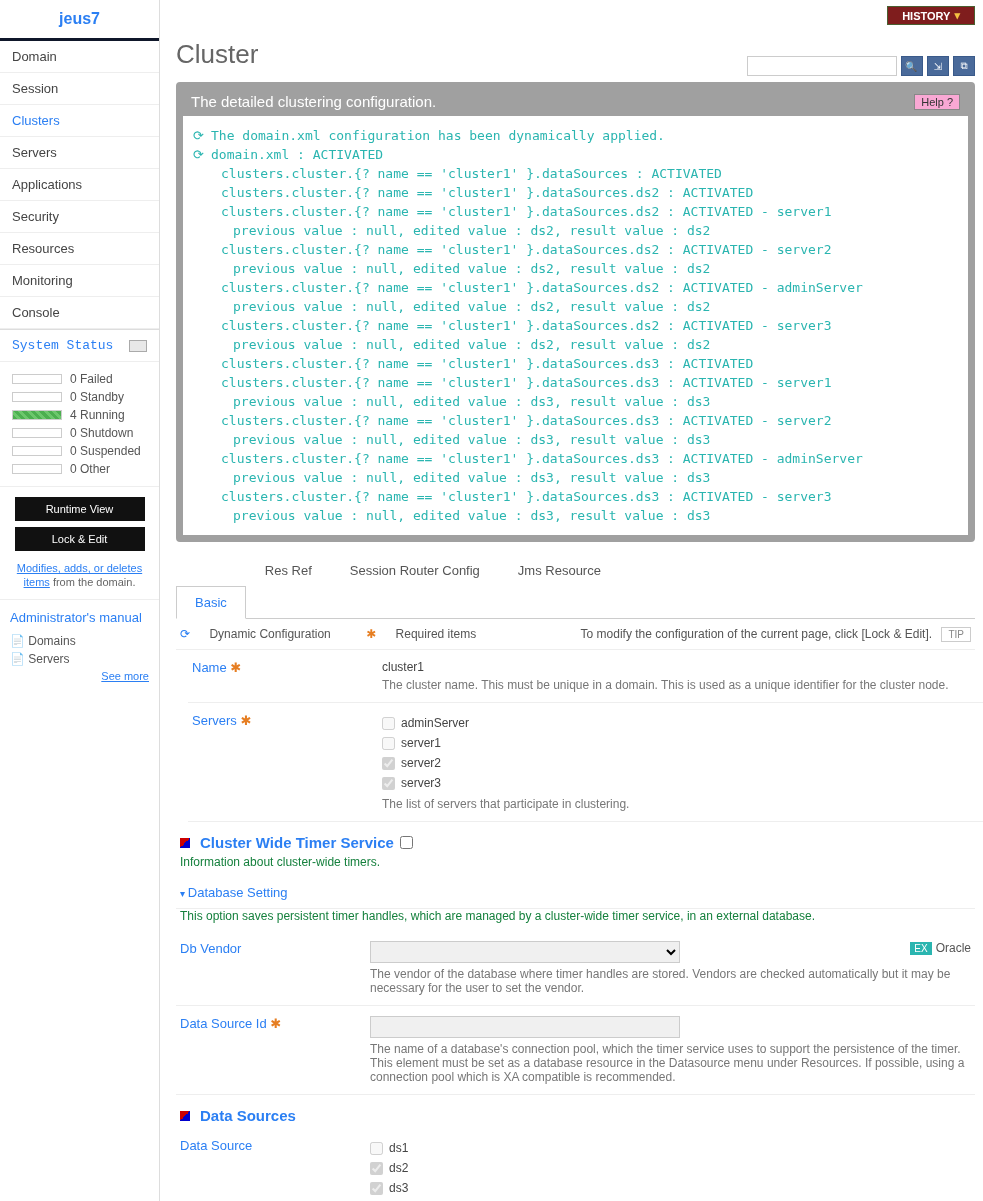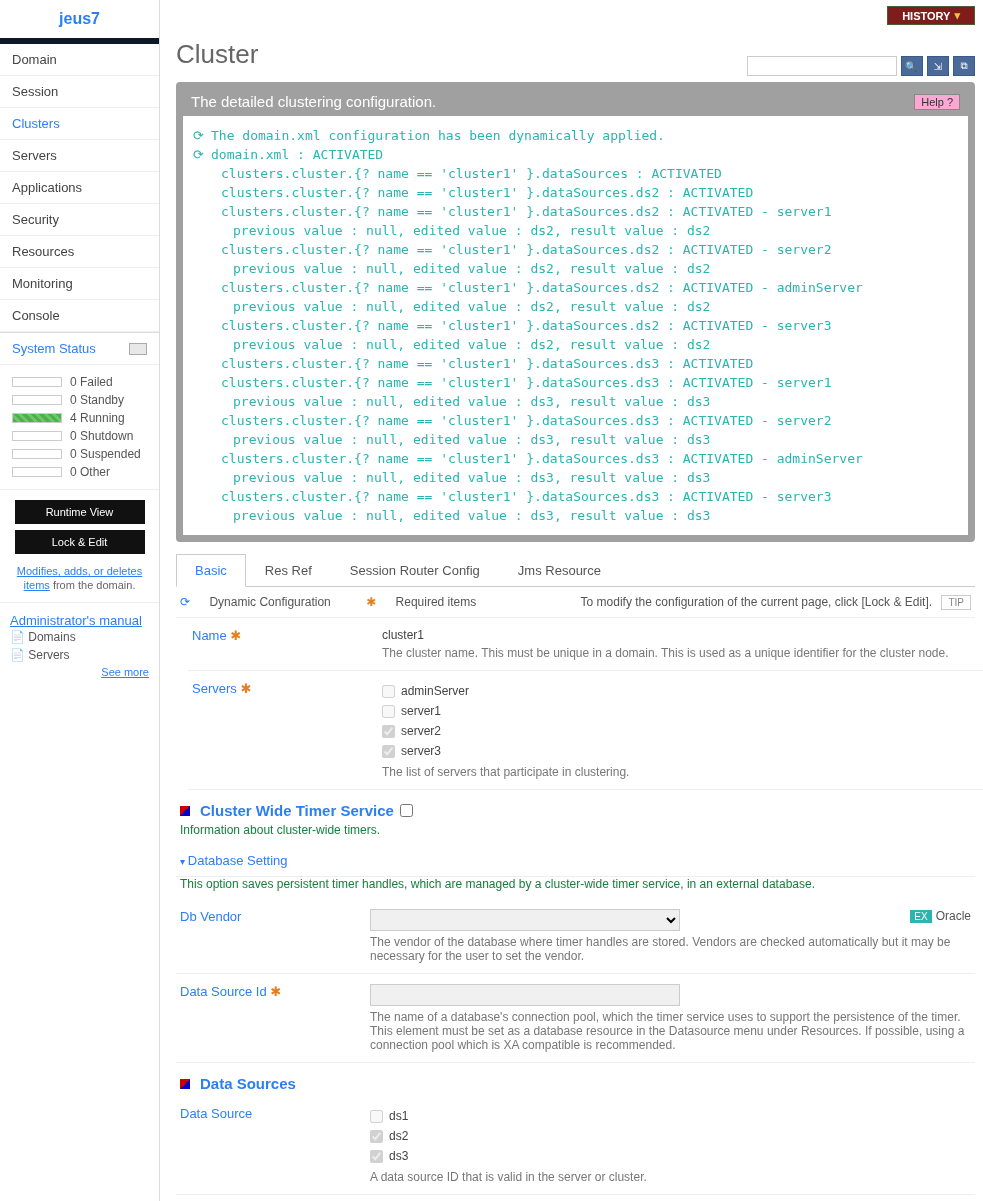--- a/index.html
+++ b/index.html
@@ -1,51 +1,51 @@
 <!DOCTYPE html>
 <html><head>
 <meta charset="utf-8">
 <style>
 * { box-sizing: border-box; margin: 0; padding: 0; }
 body { font-family: "Segoe UI", Arial, sans-serif; font-size: 12px; color: #333; background: #fff; width: 983px; }
 .container { display: flex; }
 .sidebar { width: 160px; background: #fff; border-right: 1px solid #ddd; }
-.logo { text-align: center; padding: 10px 0; color: #2b7ff3; font-weight: bold; font-size: 16px; border-bottom: 6px solid #0f172a; }
+.logo { text-align: center; padding: 10px 0; color: #2b7ff3; font-weight: bold; font-size: 16px; border-bottom: 3px solid #0f172a; }
 .nav-item { padding: 8px 12px; border-bottom: 1px solid #eee; cursor: pointer; color: #444; font-size: 13px; }
 .nav-item.active { color: #2b7ff3; font-weight: 500; }
-.status-header { padding: 8px 12px; color: #2b7ff3; font-size: 13px; border-top: 1px solid #ddd; border-bottom: 1px solid #eee; display: flex; align-items: center; justify-content: space-between; }
+.status-header { padding: 8px 12px; color: #2b7ff3; font-size: 13px; border-top: 1px solid #ddd; border-bottom: 1px solid #eee; display: flex; align-items: center; justify-content: space-between; font-family: Liberation Mono, monospace; }
 .status-list { padding: 8px 12px; }
 .status-row { display: flex; align-items: center; padding: 2px 0; font-size: 12px; color: #555; }
 .status-bar { width: 50px; height: 10px; border: 1px solid #ccc; margin-right: 8px; background: #fff; }
 .status-bar.running { background: repeating-linear-gradient(45deg, #4caf50, #4caf50 3px, #6cc76c 3px, #6cc76c 6px); }
 .btns-box { padding: 10px; text-align: center; border-top: 1px solid #eee; }
 .btn-dark { background: #111; color: #fff; border: none; padding: 6px 10px; width: 130px; margin-bottom: 6px; cursor: pointer; font-size: 11px; }
 .link-text { color: #2b7ff3; text-decoration: underline; font-size: 11px; }
 .desc-text { color: #666; font-size: 11px; }
 .manual-box { padding: 10px; border-top: 1px solid #eee; }
-.manual-title { color: #2b7ff3; font-size: 13px; margin-bottom: 0; text-decoration: underline; }
+.manual-title { color: #2b7ff3; font-size: 13px; margin-bottom: 7px; }
 .manual-item { color: #555; font-size: 12px; padding: 2px 0; }
 .main { flex: 1; padding: 0 8px 20px 16px; }
 .topbar { display: flex; justify-content: flex-end; align-items: center; gap: 4px; padding: 6px 0; }
 .history-btn { background: #7f1d1d; color: #fff; padding: 2px 14px; font-weight: bold; font-size: 11px; border: 1px solid #4a5f30; cursor: pointer; display: inline-flex; align-items: center; gap: 4px; }
 .search-row { display: flex; justify-content: flex-end; align-items: center; gap: 4px; margin-bottom: 6px; }
 .search-input { width: 150px; height: 20px; border: 1px solid #ccc; padding: 0 4px; }
 .icon-btn { width: 22px; height: 20px; background: #4a6a9a; color: #fff; border: 1px solid #3a5a8a; cursor: pointer; display: inline-flex; align-items: center; justify-content: center; font-size: 10px; }
 .page-title { font-size: 26px; color: #666; padding: 8px 0 12px 0; }
 .config-panel { border: 7px solid #a0a0a0; border-radius: 4px; background: #a0a0a0; position: relative; }
 .config-header { color: #fff; font-size: 15px; padding: 4px 8px 6px 8px; display: flex; justify-content: space-between; align-items: center; }
 .help-btn { background: #f9a8d4; color: #333; padding: 1px 6px; font-size: 11px; border: 1px solid #888; cursor: pointer; }
 .config-body { background: #fff; padding: 10px; font-family: monospace; font-size: 13px; max-height: 440px; overflow: hidden; }
 .cfg-line { color: #2ab5b0; padding: 2px 0; white-space: nowrap; }
 .cfg-line.indent1 { padding-left: 28px; }
 .cfg-line.indent2 { padding-left: 40px; }
 .refresh-icon { color: #2ab5b0; display: inline-block; width: 18px; }
 .tabs { display: flex; border-bottom: 1px solid #ccc; margin-top: 12px; }
 .tab { padding: 8px 18px; cursor: pointer; color: #555; font-size: 13px; border: 1px solid transparent; border-bottom: none; }
-.tab.active { color: #2b7ff3; font-weight: 500; border: 1px solid #ccc; border-bottom: 1px solid #fff; margin-bottom: -1px; background: #fff; }
+.tab.active { color: #2b7ff3; font-weight: 500; border: 1px solid #ccc; border-bottom: 1px solid #fff; margin-bottom: -1px; background: #fff; margin-top: 32px; }
 .legend-row { display: flex; justify-content: space-between; align-items: center; padding: 8px 4px; color: #555; font-size: 12px; border-bottom: 1px solid #eee; }
 .legend-left span { margin-right: 16px; }
 .red-star { color: #e67e22; }
 .blue-icon { color: #2b7ff3; }
 .tip-badge { background: #fff; color: #888; border: 1px solid #ccc; padding: 1px 6px; margin-left: 6px; font-size: 10px; }
 .form-table { width: 100%; margin-left: 12px; }
 .form-row { display: flex; border-bottom: 1px solid #eee; padding: 10px 4px; }
 .form-label { width: 190px; color: #2b7ff3; font-size: 13px; }
 .form-value { flex: 1; color: #444; font-size: 12px; }
 .form-desc { color: #777; font-size: 12px; margin-top: 4px; }

